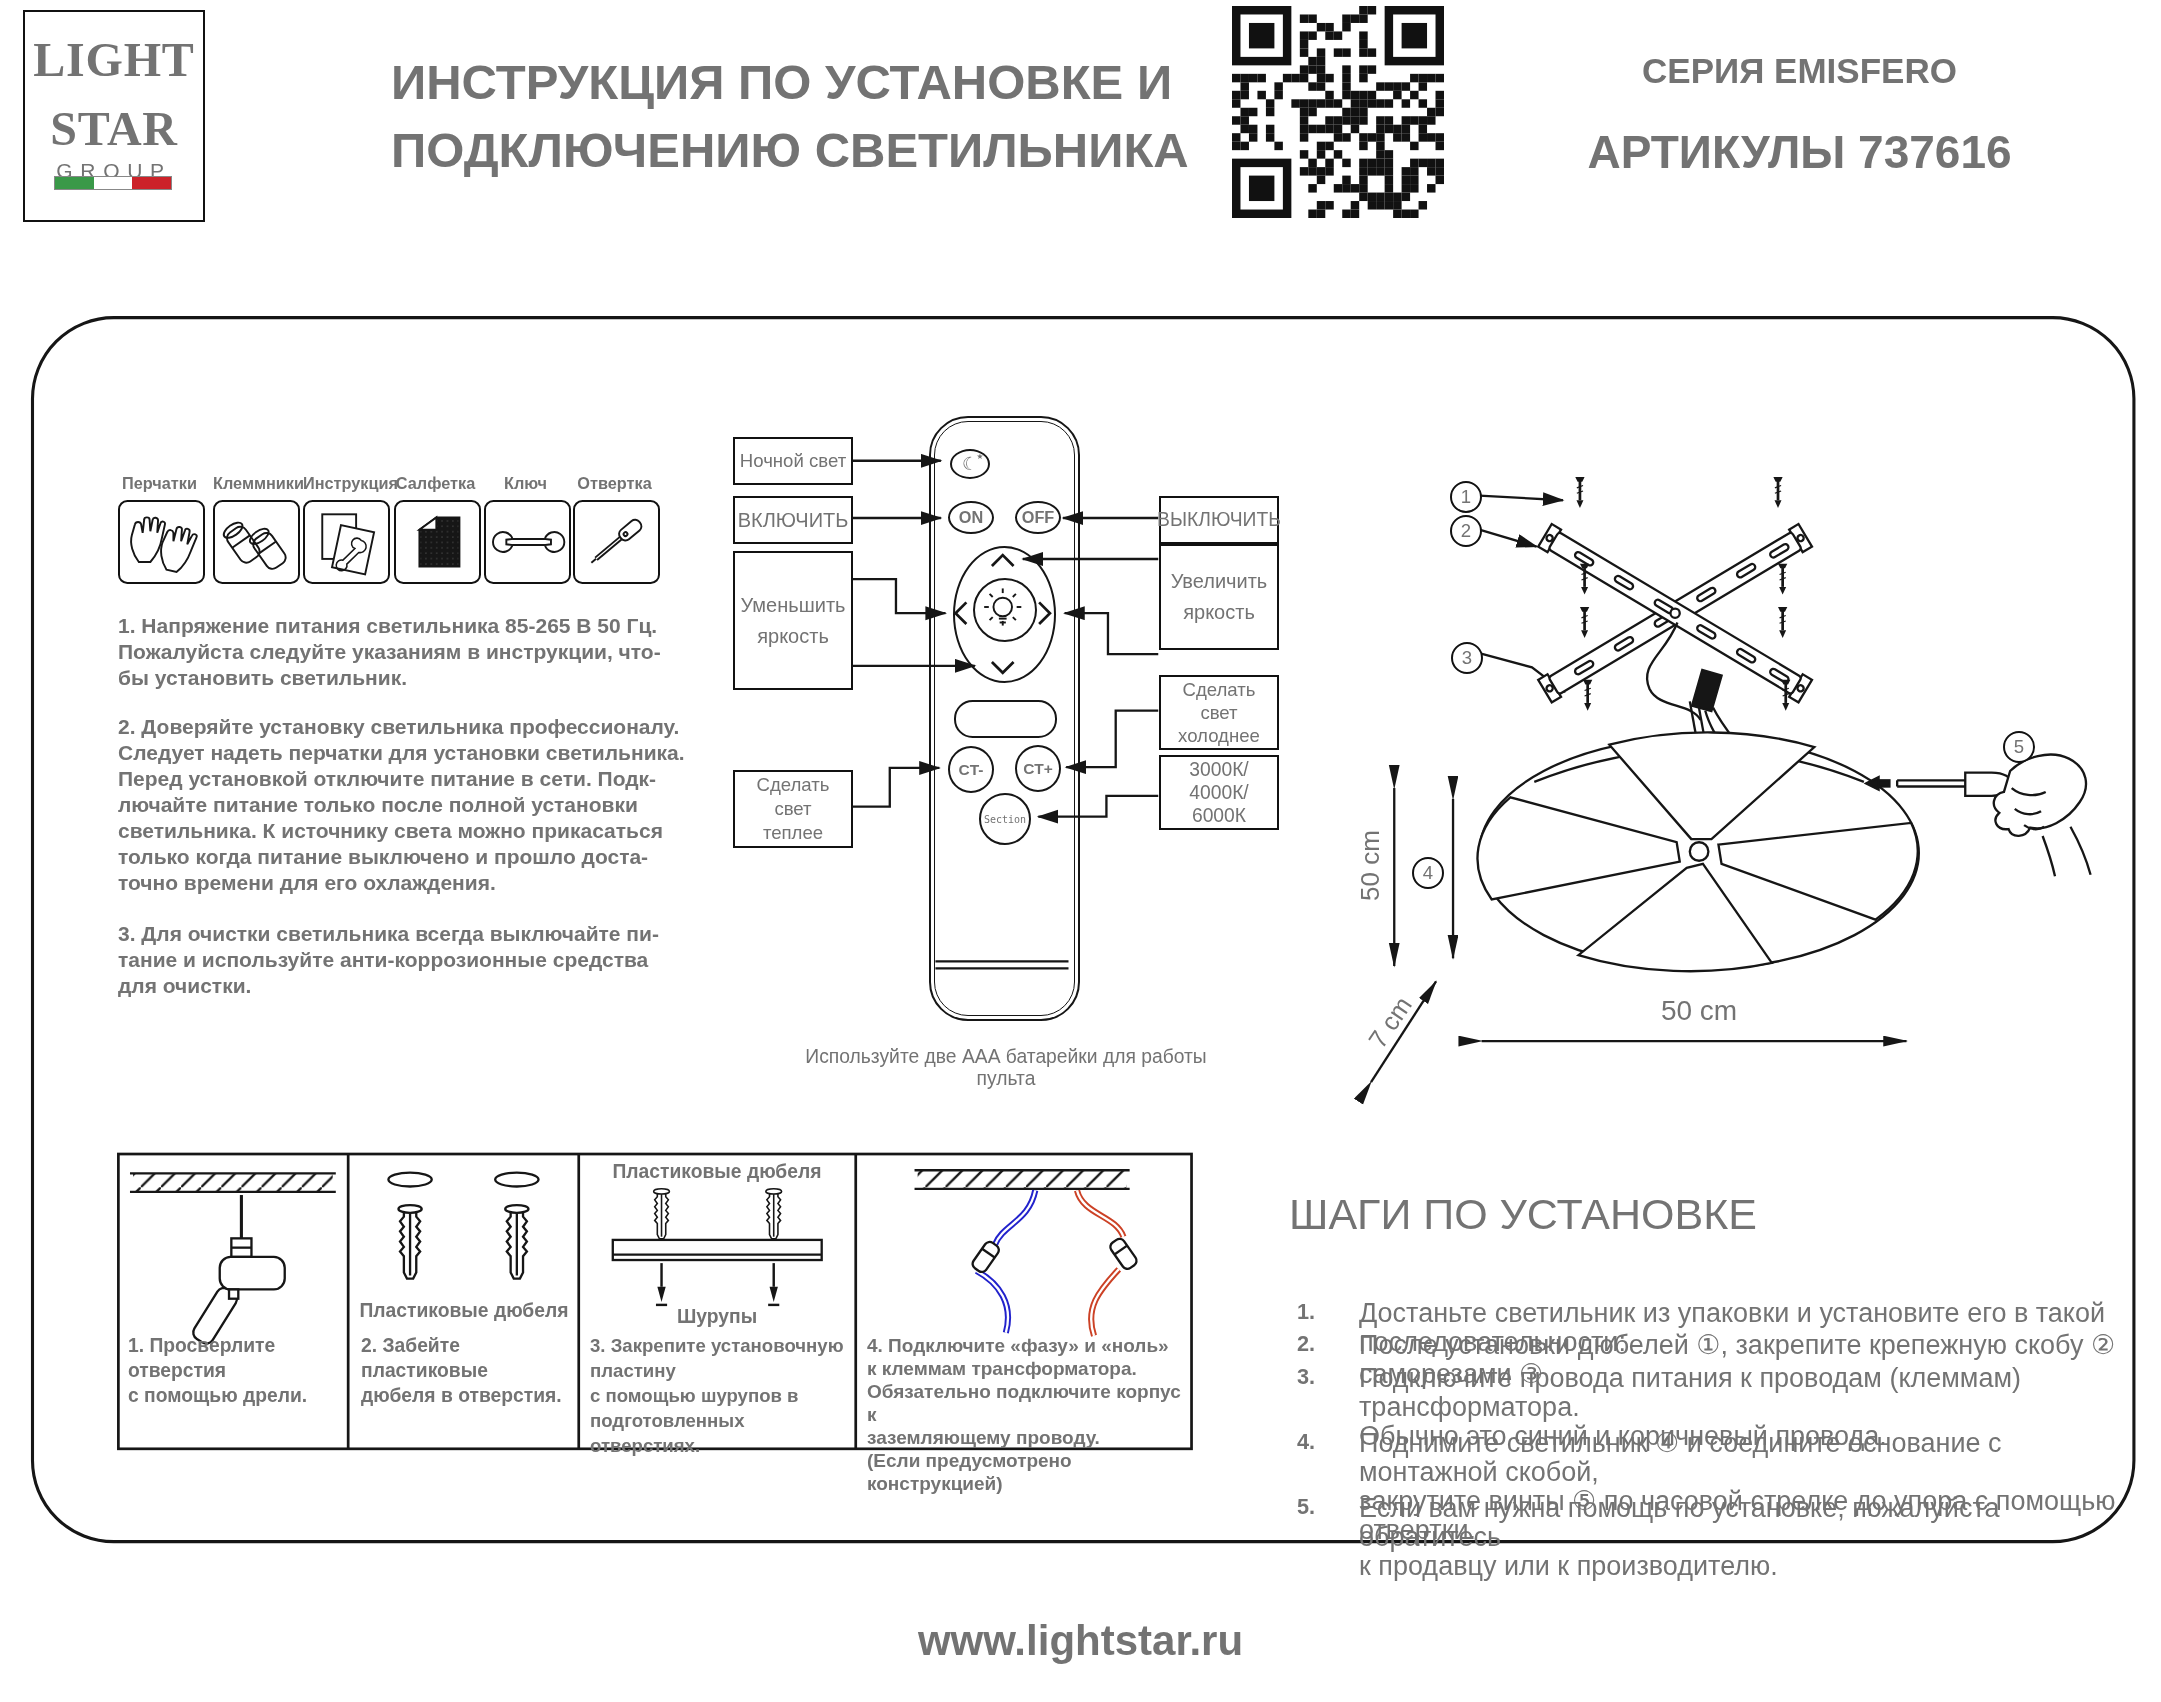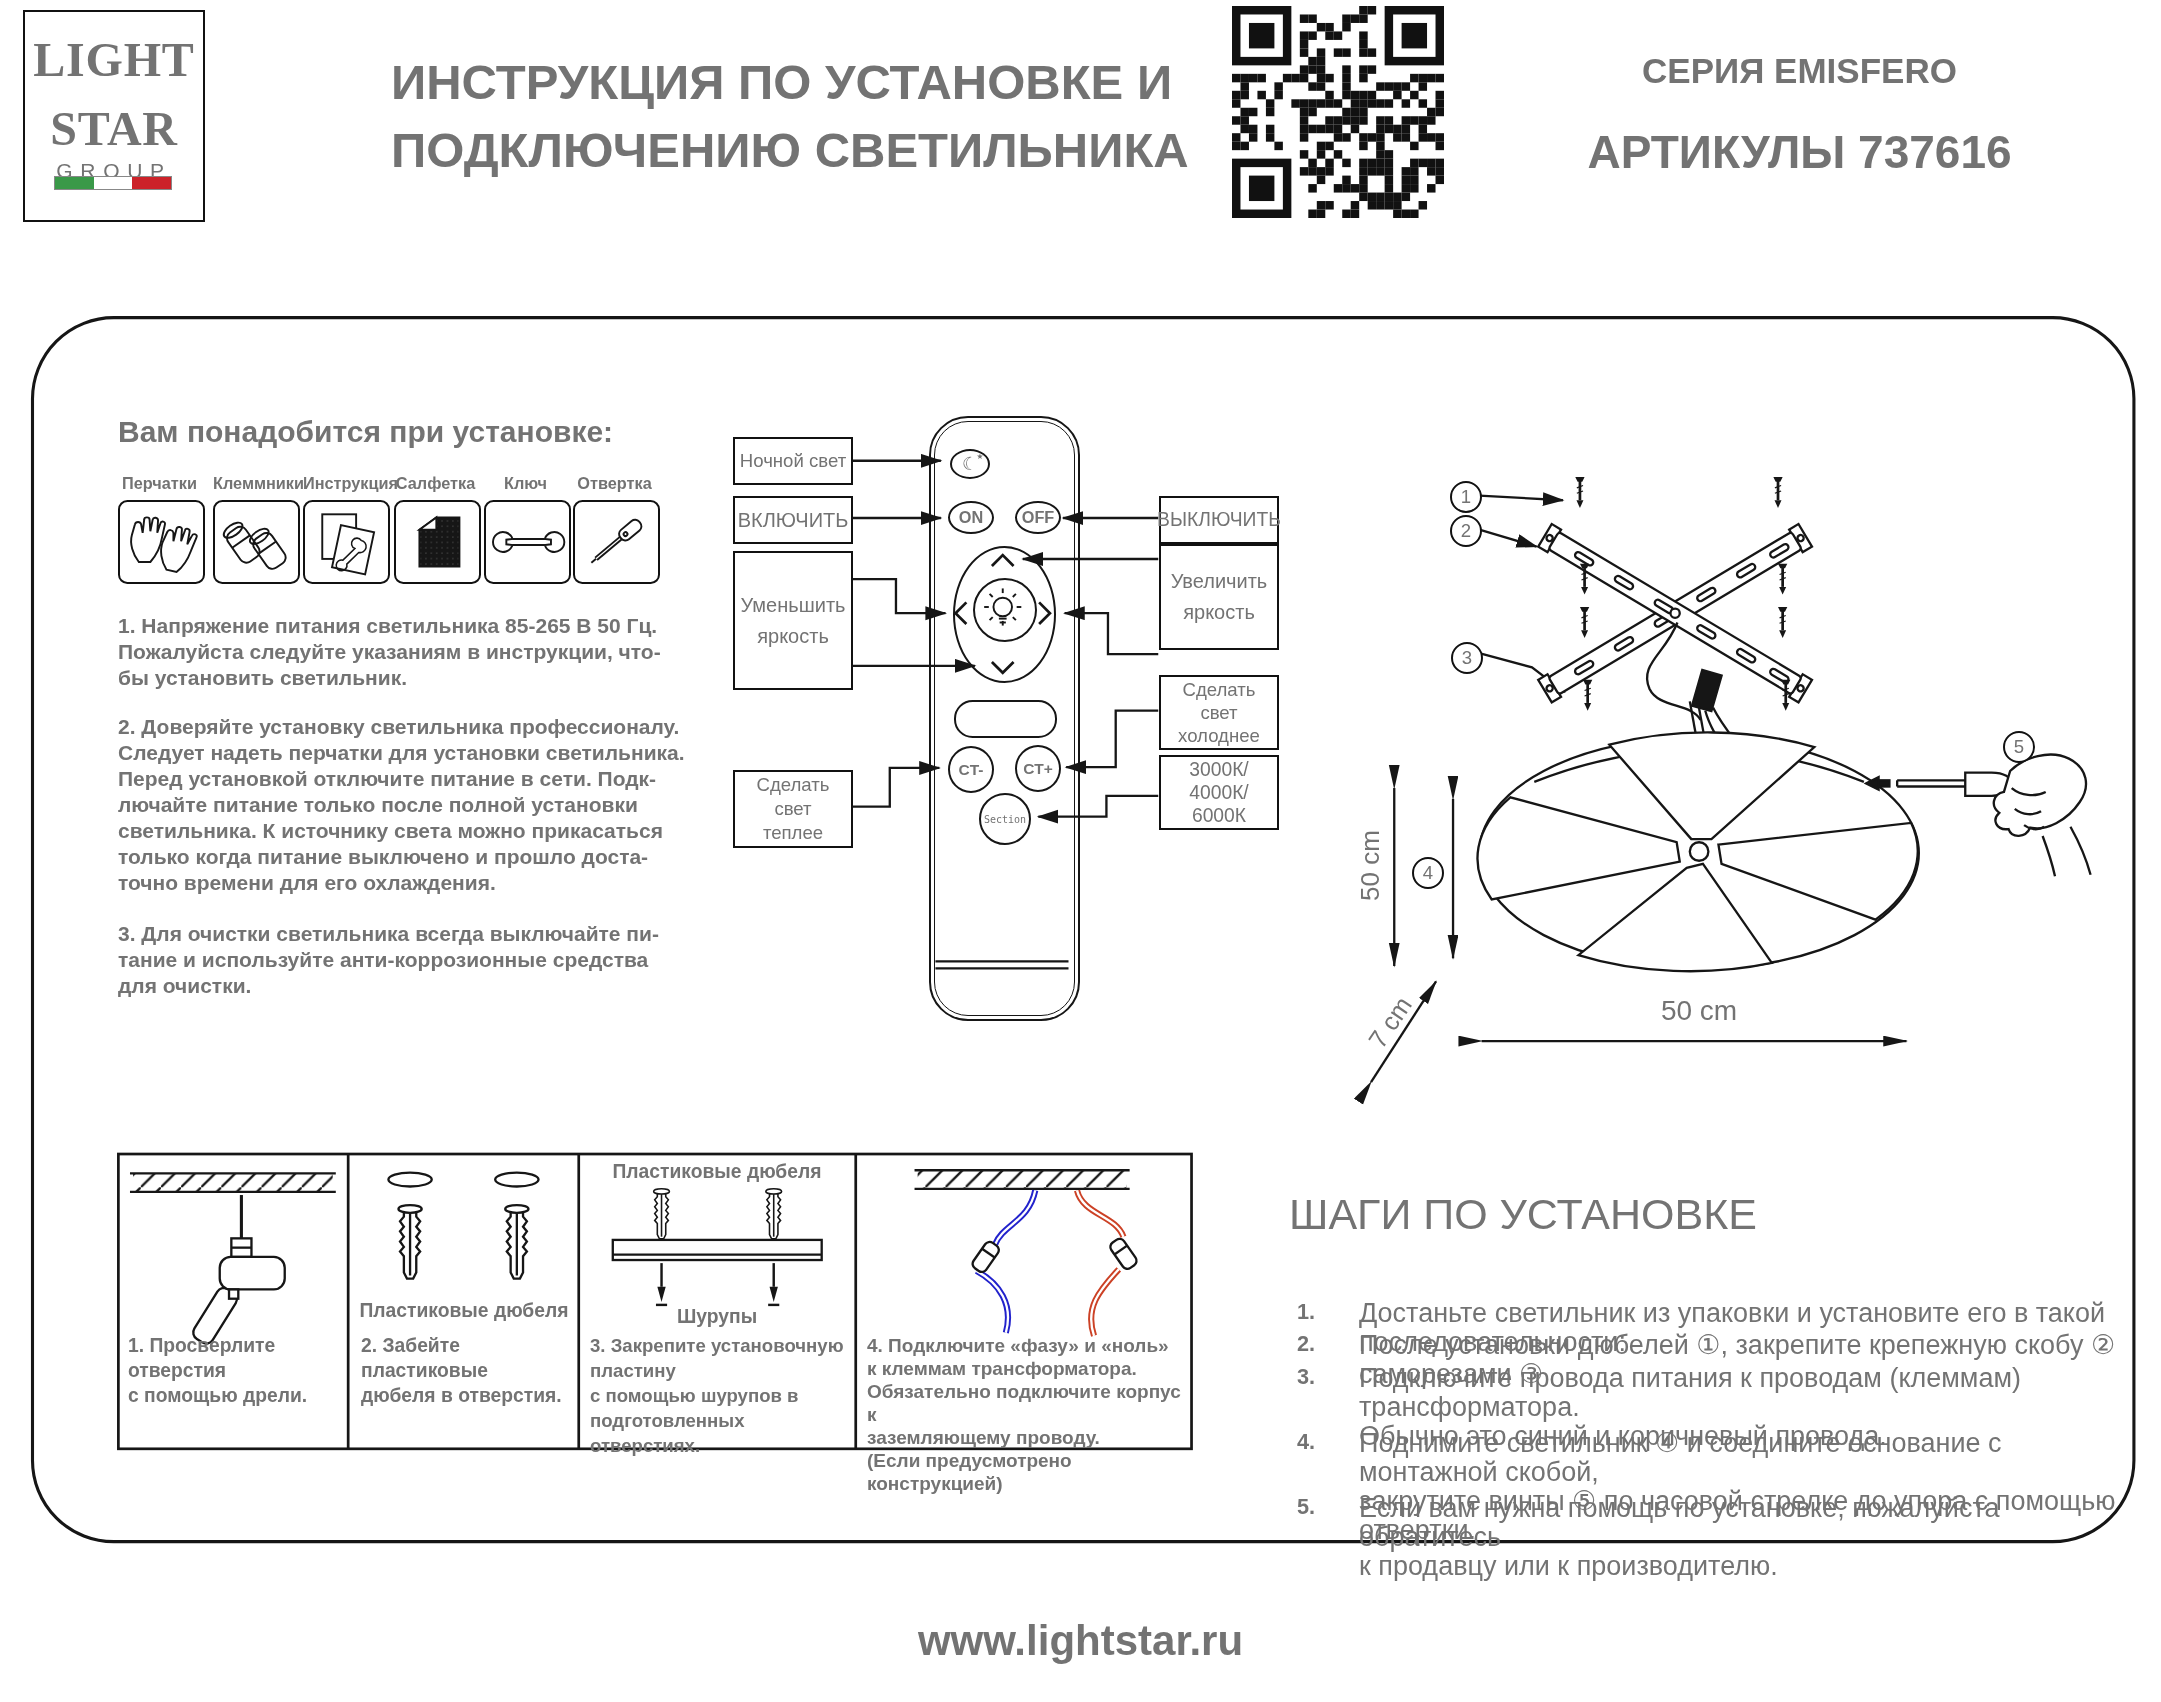--- a/index.html
+++ b/index.html
@@ -518,21 +518,20 @@
         <rect x="-10" y="-20" width="20" height="40" rx="7" fill="#fff"></rect>
           <line x1="-10" y1="-6" x2="10" y2="-6"></line>
       </g>
       <g transform="translate(1452,1620) rotate(-35)">
         <rect x="-10" y="-20" width="20" height="40" rx="7" fill="#fff"></rect>
           <line x1="-10" y1="-6" x2="10" y2="-6"></line>
       </g>
     </g>
   </svg>
 
-  <div class="abs" id="needs-heading">Вам понадобится при установке:</div>
 
   <div class="abs tool-label" style="left:118px">Перчатки</div>
   <div class="abs tool-label" style="left:213px">Клеммники</div>
   <div class="abs tool-label" style="left:303px">Инструкция</div>
   <div class="abs tool-label" style="left:394px">Салфетка</div>
   <div class="abs tool-label" style="left:484px">Ключ</div>
   <div class="abs tool-label" style="left:573px">Отвертка</div>
 
   <div class="abs tool-box" style="left:118px">
     <svg width="83" height="80" viewBox="0 0 107 104" fill="none" stroke="#161616" stroke-width="2.5">
@@ -633,20 +632,21 @@
   <div class="abs callout" style="left:1159px;top:496px;width:116px;height:44px;font-size:19.3px">ВЫКЛЮЧИТЬ</div>
   <div class="abs callout ml" style="left:1159px;top:544px;width:116px;height:102px;font-size:20px;line-height:31px">Увеличить
 яркость</div>
   <div class="abs callout ml" style="left:1159px;top:675px;width:116px;height:71px;font-size:18.6px;line-height:23px">Сделать
 свет
 холоднее</div>
   <div class="abs callout ml" style="left:1159px;top:755px;width:116px;height:71px;font-size:19.3px;line-height:23px">3000К/
 4000К/
 6000К</div>
 
+  <div class="abs" id="battery-note">Используйте две ААА батарейки для работы пульта</div>
 
   <div class="abs marker" style="left:1450px;top:481px">1</div>
   <div class="abs marker" style="left:1450px;top:515px">2</div>
   <div class="abs marker" style="left:1451px;top:642px">3</div>
   <div class="abs marker" style="left:1412px;top:857px">4</div>
   <div class="abs marker" style="left:2003px;top:731px">5</div>
 
   <div class="abs" style="left:1308px;top:850px;font-size:26px;transform:rotate(-90deg);transform-origin:center;width:124px;text-align:center">50 cm</div>
   <div class="abs" style="left:1348px;top:1008px;font-size:25.5px;transform:rotate(-56deg);width:85px;text-align:center">7 cm</div>
   <div class="abs" style="left:1617px;top:995px;font-size:28px;width:164px;text-align:center">50 cm</div>

